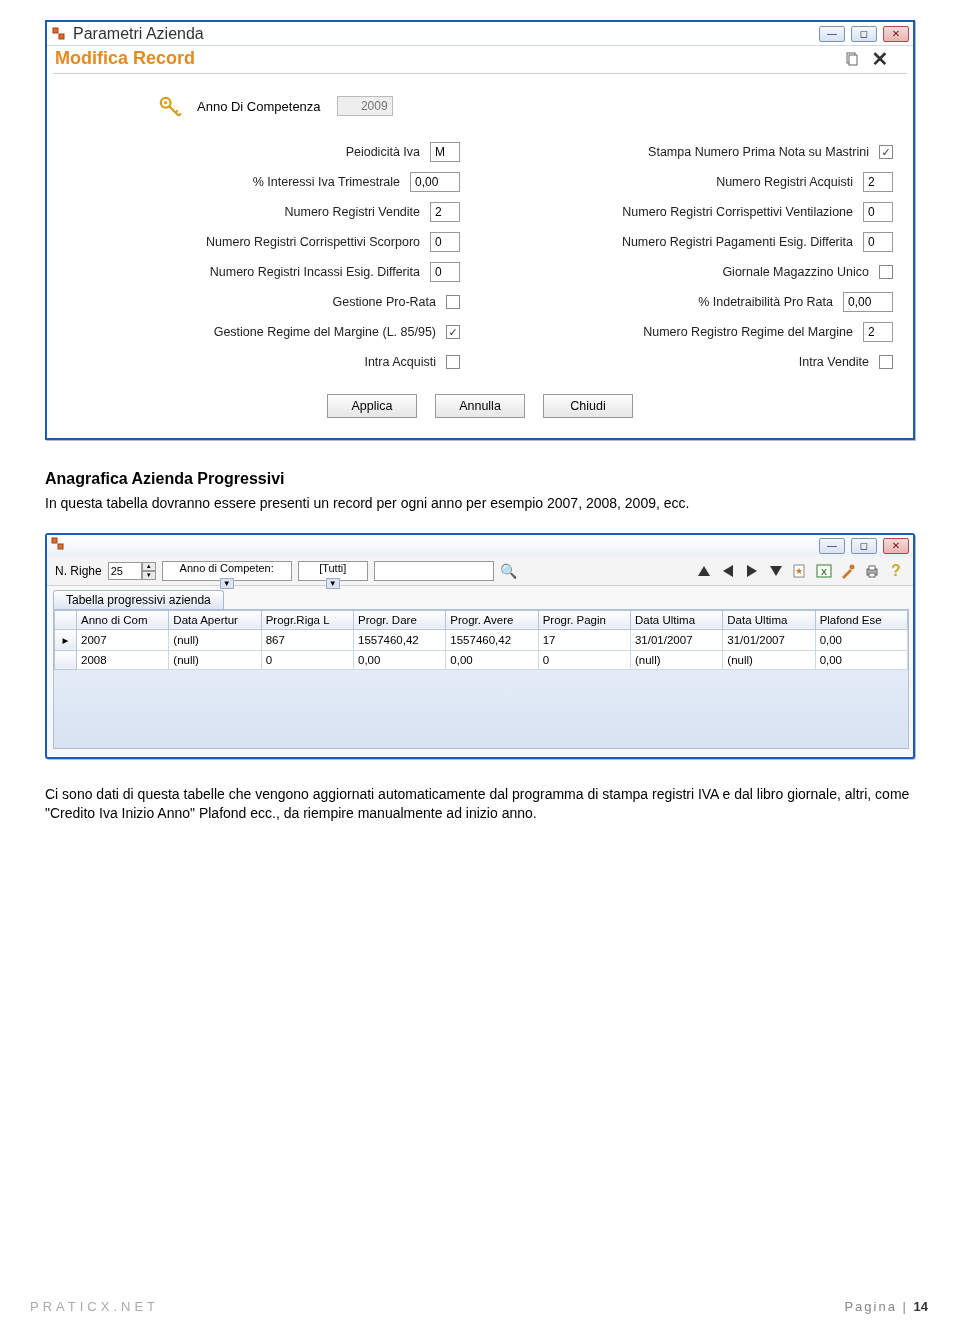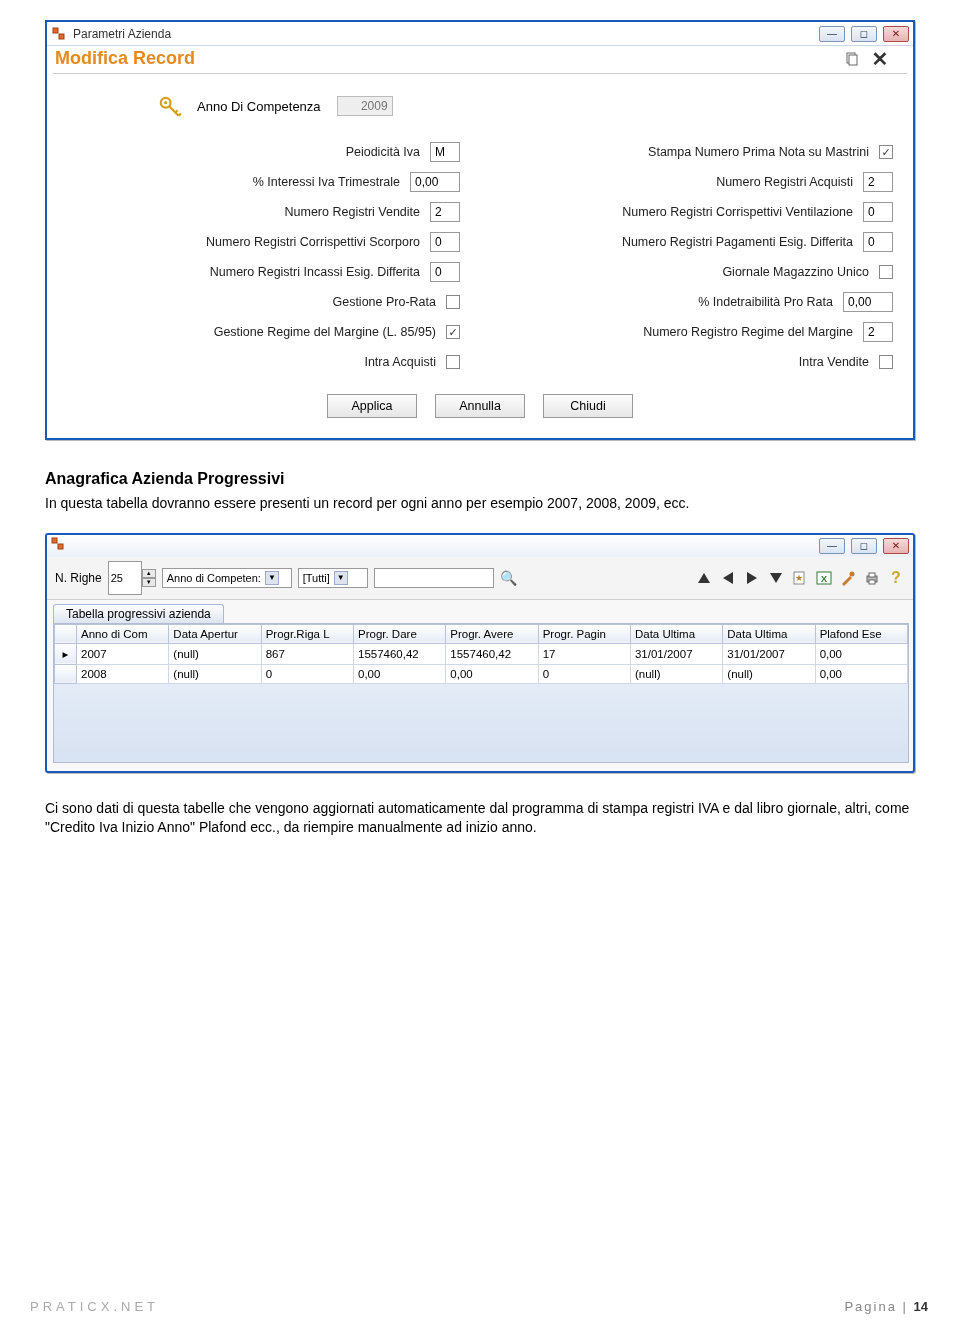--- a/index.html
+++ b/index.html
@@ -29,21 +29,21 @@
     background: #fff;
     padding: 0 4px;
     border-bottom: 1px solid #cfd8e6;
   }
   .win1-titlebar .app-icon {
     width: 16px; height: 16px;
     margin-right: 6px;
     display: inline-flex;
     align-items: center; justify-content: center;
   }
-  .win1-titlebar .title-text { font-size: 12px; color: #333; }
+  .win1-titlebar .title-text { font-size: 16px; color: #333; }
   .win1-titlebar .win-buttons { margin-left: auto; display:flex; gap:6px; }
   .winbtn {
     width: 26px; height: 16px;
     border: 1px solid #7a94b9;
     border-radius: 2px;
     background: linear-gradient(#f4f7fb,#d9e3f0);
     display:flex; align-items:center; justify-content:center;
     font-size:10px; color:#2a3a55;
   }
   .winbtn.close { border-color:#b04848; background:linear-gradient(#f5dada,#e9b3b3); color:#7a1010; }
@@ -115,27 +115,28 @@
   }
   .win2-titlebar .win-buttons { margin-left:auto; display:flex; gap:6px; }
   .toolbar2 {
     display:flex; align-items:center; gap:6px;
     padding:4px 8px;
     background:#f4f4f4;
     border-bottom:1px solid #d0d0d0;
   }
   .toolbar2 .lbl { font-size:12px; }
   .spinner { display:flex; align-items:center; }
-  .spinner input { width:34px; height:18px; border:1px solid #999; font-size:11px; padding:16px 2px; }
+  .spinner input { width:34px; height:18px; border:1px solid #999; font-size:11px; padding:0 2px; }
   .spinner .spin-btns { display:flex; flex-direction:column; }
   .spinner .sb { width:14px; height:9px; border:1px solid #999; background:#e9e9e9; font-size:6px; line-height:6px; text-align:center; }
   .dropdown {
     height:20px; border:1px solid #999; background:#fff;
     display:flex; align-items:center; padding:0 4px; gap:4px;
     font-size:11px;
+    flex-direction:column;
   }
   .dropdown .arrow { width:14px; height:14px; background:#dde4ef; border:1px solid #9aaccb; font-size:8px; display:flex; align-items:center; justify-content:center; }
   .tb-input { height:20px; width:120px; border:1px solid #999; background:#fff; }
   .tb-icon { width:18px; height:18px; display:flex; align-items:center; justify-content:center; border:1px solid transparent; font-size:14px; color:#444; }
   .triangle-up { width:0;height:0;border-left:6px solid transparent;border-right:6px solid transparent;border-bottom:10px solid #333; }
   .triangle-down { width:0;height:0;border-left:6px solid transparent;border-right:6px solid transparent;border-top:10px solid #333; }
   .triangle-left { width:0;height:0;border-top:6px solid transparent;border-bottom:6px solid transparent;border-right:10px solid #333; }
   .triangle-right { width:0;height:0;border-top:6px solid transparent;border-bottom:6px solid transparent;border-left:10px solid #333; }
   .grid-title-tab {
     display:inline-block;

